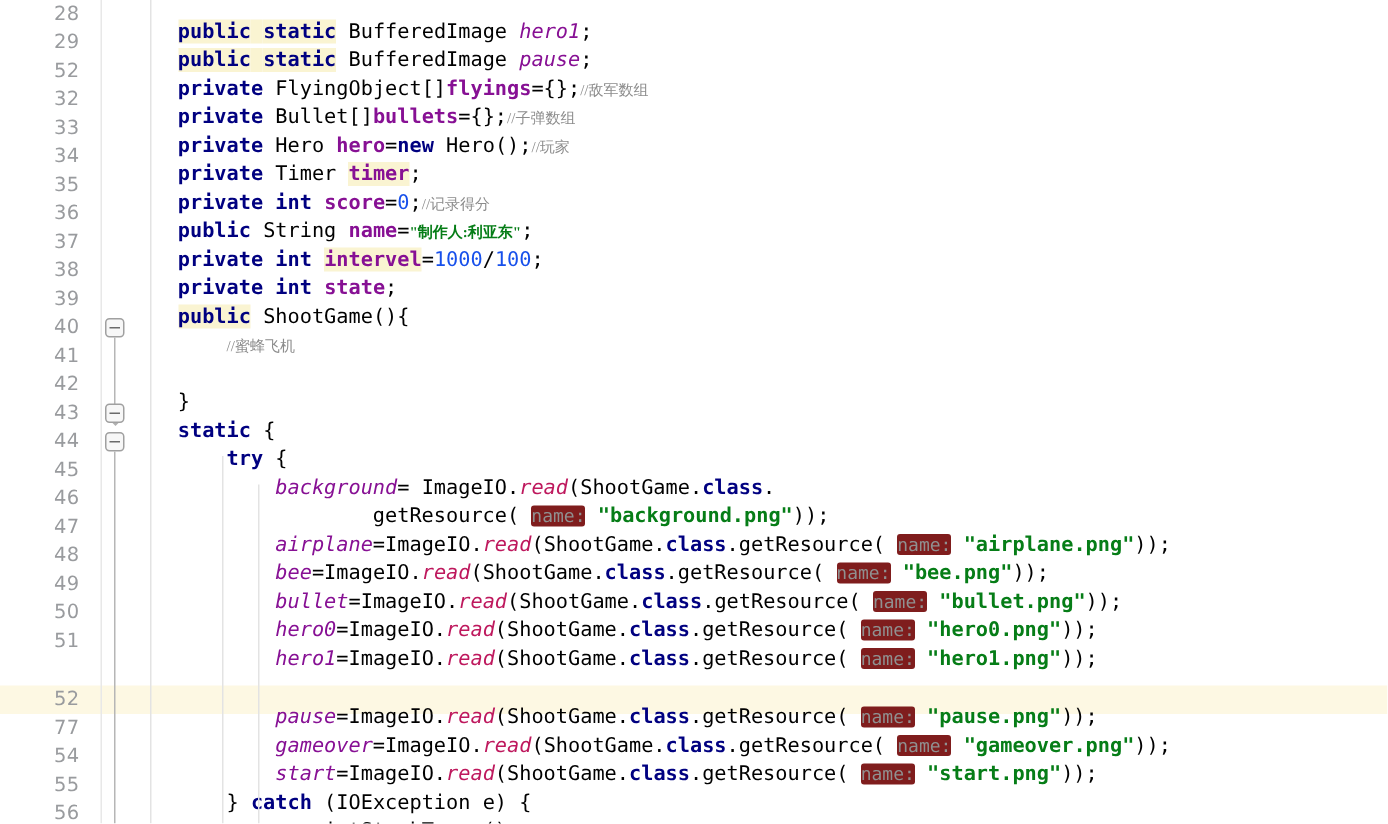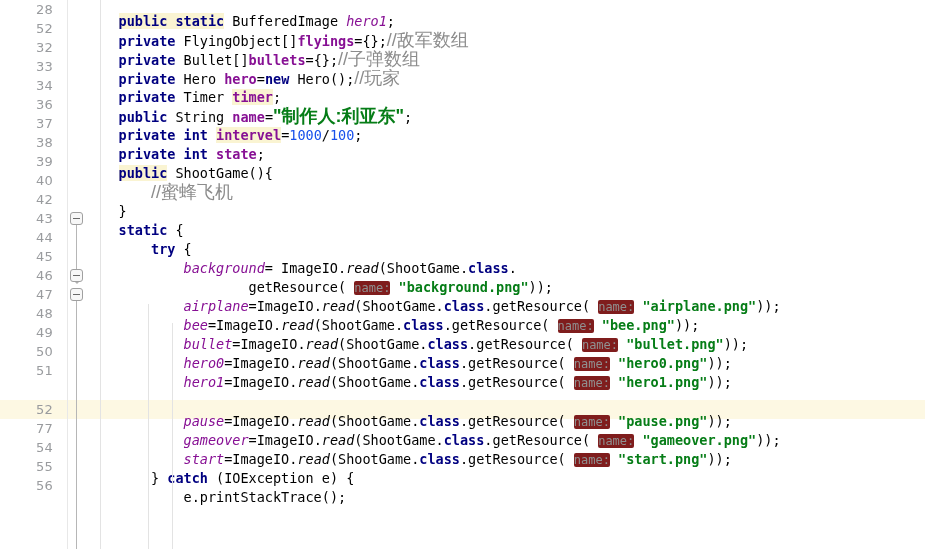--- a/index.html
+++ b/index.html
@@ -112,25 +112,25 @@
   
   .kw       { color: #000080; font-weight: bold; }
   .type     { color: #000000; }
   .plain    { color: #000000; }
   .sfield   { color: #871094; font-style: italic; }
   .field    { color: #871094; font-weight: bold; }
   .str      { color: #067d17; font-weight: bold; }
   .num      { color: #1750eb; }
   .cmt      { color: #8c8c8c; }
   .hint     { color: #909090; background: #7f1d1d; border-radius: 2px; font-size: 12px;}
-  .mtd      { color: #000000; font-style: italic; }
+  .mtd      { color: #be185d; font-style: italic; }
   .hl       { background: #faf4d2; }
 
   
-  .cn { font-family: Liberation Sans, sans-serif; font-size: 18px; }
+  .cn { font-family: Liberation Serif, serif; font-size: 10px; }
 </style>
 </head>
 <body>
 
 <div id="editor">
 
   <div class="gutter-sep"></div>
 
   <div class="foldcol">
 
@@ -145,20 +145,24 @@
 
   <div class="guide" style="left:100px; top:0px;   height:549px;"></div>
   <div class="guide" style="left:148px; top:304px; height:245px;"></div>
   <div class="guide" style="left:172px; top:323px; height:226px;"></div>
 
   <div class="row">
     <div class="gutter"><span class="lineno">28</span></div>
     <div class="code"><span class="plain">    </span><span class="kw hl">public</span><span class="hl"> </span><span class="kw hl">static</span> <span class="type">BufferedImage</span> <span class="sfield">hero1</span><span class="plain">;</span></div>
   </div>
 
+  <div class="row">
+    <div class="gutter"><span class="lineno">29</span></div>
+    <div class="code"><span class="plain">    </span><span class="kw hl">public</span><span class="hl"> </span><span class="kw hl">static</span> <span class="type">BufferedImage</span> <span class="sfield">pause</span><span class="plain">;</span></div>
+  </div>
 
 
   <div class="row">
     <div class="gutter"><span class="lineno">52</span></div>
     <div class="code"><span class="plain">    </span><span class="kw">private</span> <span class="type">FlyingObject</span><span class="plain">[]</span><span class="field">flyings</span><span class="plain">={};</span><span class="cmt cn">//敌军数组</span></div>
   </div>
 
   <div class="row">
     <div class="gutter"><span class="lineno">32</span></div>
     <div class="code"><span class="plain">    </span><span class="kw">private</span> <span class="type">Bullet</span><span class="plain">[]</span><span class="field">bullets</span><span class="plain">={};</span><span class="cmt cn">//子弹数组</span></div>
@@ -167,20 +171,24 @@
   <div class="row">
     <div class="gutter"><span class="lineno">33</span></div>
     <div class="code"><span class="plain">    </span><span class="kw">private</span> <span class="type">Hero</span> <span class="field">hero</span><span class="plain">=</span><span class="kw">new</span> <span class="type">Hero</span><span class="plain">();</span><span class="cmt cn">//玩家</span></div>
   </div>
 
   <div class="row">
     <div class="gutter"><span class="lineno">34</span></div>
     <div class="code"><span class="plain">    </span><span class="kw">private</span> <span class="type">Timer</span> <span class="field hl">timer</span><span class="plain">;</span></div>
   </div>
 
+  <div class="row">
+    <div class="gutter"><span class="lineno">35</span></div>
+    <div class="code"><span class="plain">    </span><span class="kw">private</span> <span class="kw">int</span> <span class="field">score</span><span class="plain">=</span><span class="num">0</span><span class="plain">;</span><span class="cmt cn">//记录得分</span></div>
+  </div>
 
   <div class="row">
     <div class="gutter"><span class="lineno">36</span></div>
     <div class="code"><span class="plain">    </span><span class="kw">public</span> <span class="type">String</span> <span class="field">name</span><span class="plain">=</span><span class="str cn">"制作人:利亚东"</span><span class="plain">;</span></div>
   </div>
 
   <div class="row">
     <div class="gutter"><span class="lineno">37</span></div>
     <div class="code"><span class="plain">    </span><span class="kw">private</span> <span class="kw">int</span> <span class="field hl">intervel</span><span class="plain">=</span><span class="num">1000</span><span class="plain">/</span><span class="num">100</span><span class="plain">;</span></div>
   </div>
@@ -193,20 +201,24 @@
   <div class="row">
     <div class="gutter"><span class="lineno">39</span></div>
     <div class="code"><span class="plain">    </span><span class="kw hl">public</span> <span class="type">ShootGame</span><span class="plain">(){</span></div>
   </div>
 
   <div class="row">
     <div class="gutter"><span class="lineno">40</span></div>
     <div class="code"><span class="plain">        </span><span class="cmt cn">//蜜蜂飞机</span></div>
   </div>
 
+  <div class="row">
+    <div class="gutter"><span class="lineno">41</span></div>
+    <div class="code"></div>
+  </div>
 
   <div class="row">
     <div class="gutter"><span class="lineno">42</span></div>
     <div class="code"><span class="plain">    }</span></div>
   </div>
 
   <div class="row">
     <div class="gutter"><span class="lineno">43</span></div>
     <div class="code"><span class="plain">    </span><span class="kw">static</span> <span class="plain">{</span></div>
   </div>

